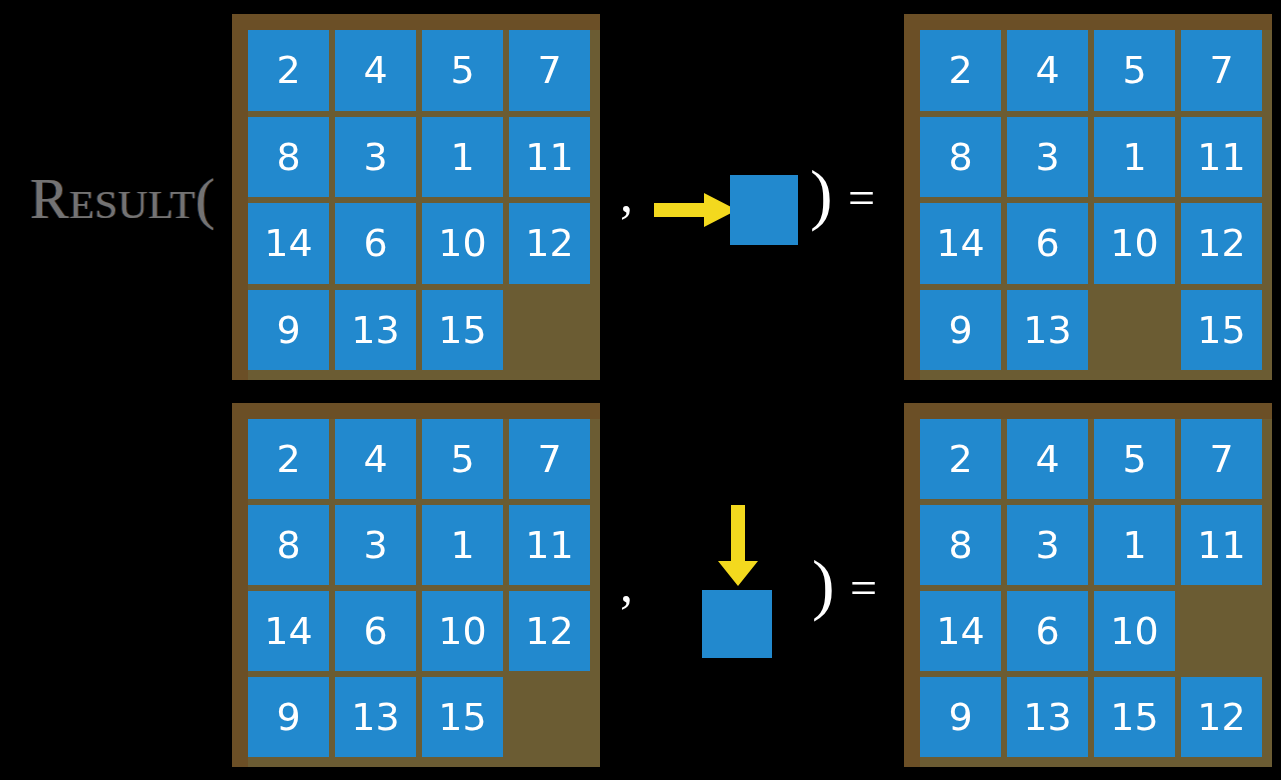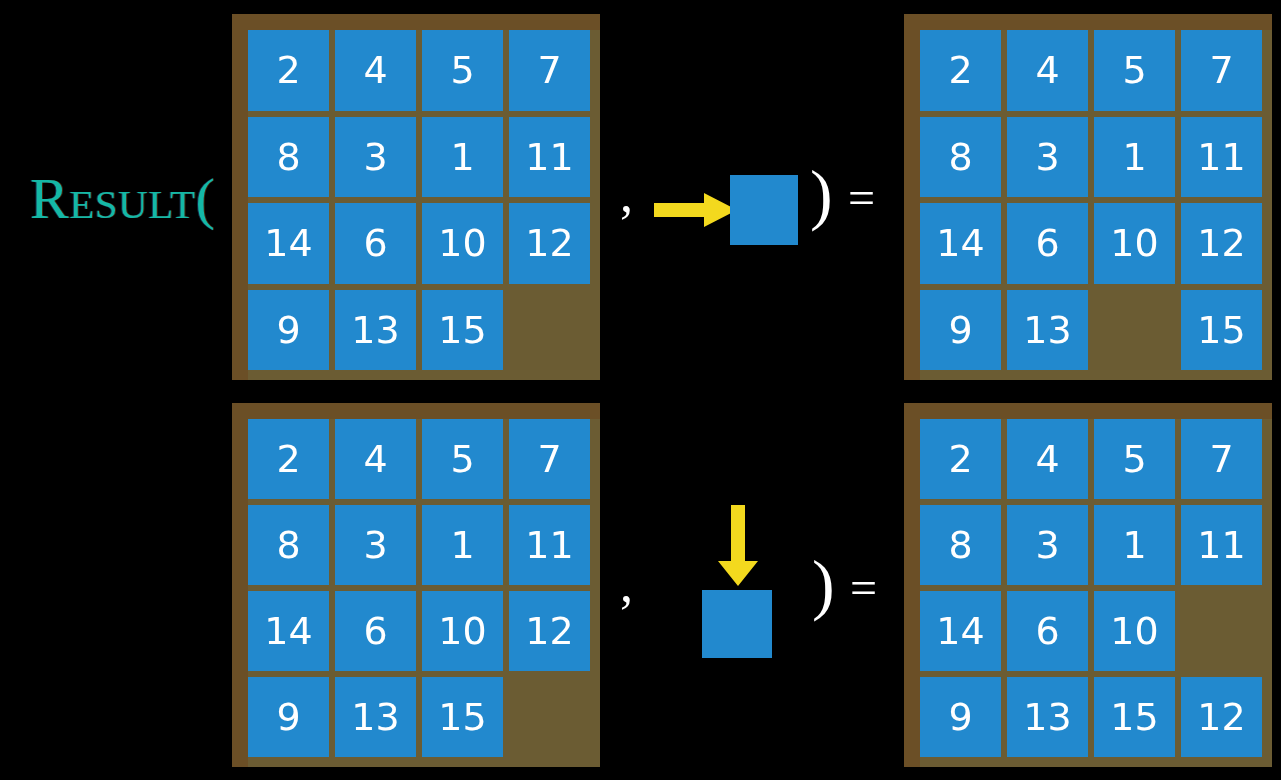--- a/index.html
+++ b/index.html
@@ -20,21 +20,21 @@
     left: 0;
     width: 1281px;
     height: 390px;
   }
   #row-top { top: 0; }
   #row-bottom { top: 390px; }
 
   
   .result-label {
     position: absolute;
-    color: #14b8a6;
+    color: #737373;
     font-family: "Liberation Serif", "DejaVu Serif", serif;
     font-variant: small-caps;
     white-space: nowrap;
     letter-spacing: 0.5px;
     line-height: 1;
     text-shadow: 1px 0 0 rgba(120,70,20,0.55), -1px 0 0 rgba(40,90,150,0.5);
   }
   .result-label .big { font-size: 58px; }
 
   

